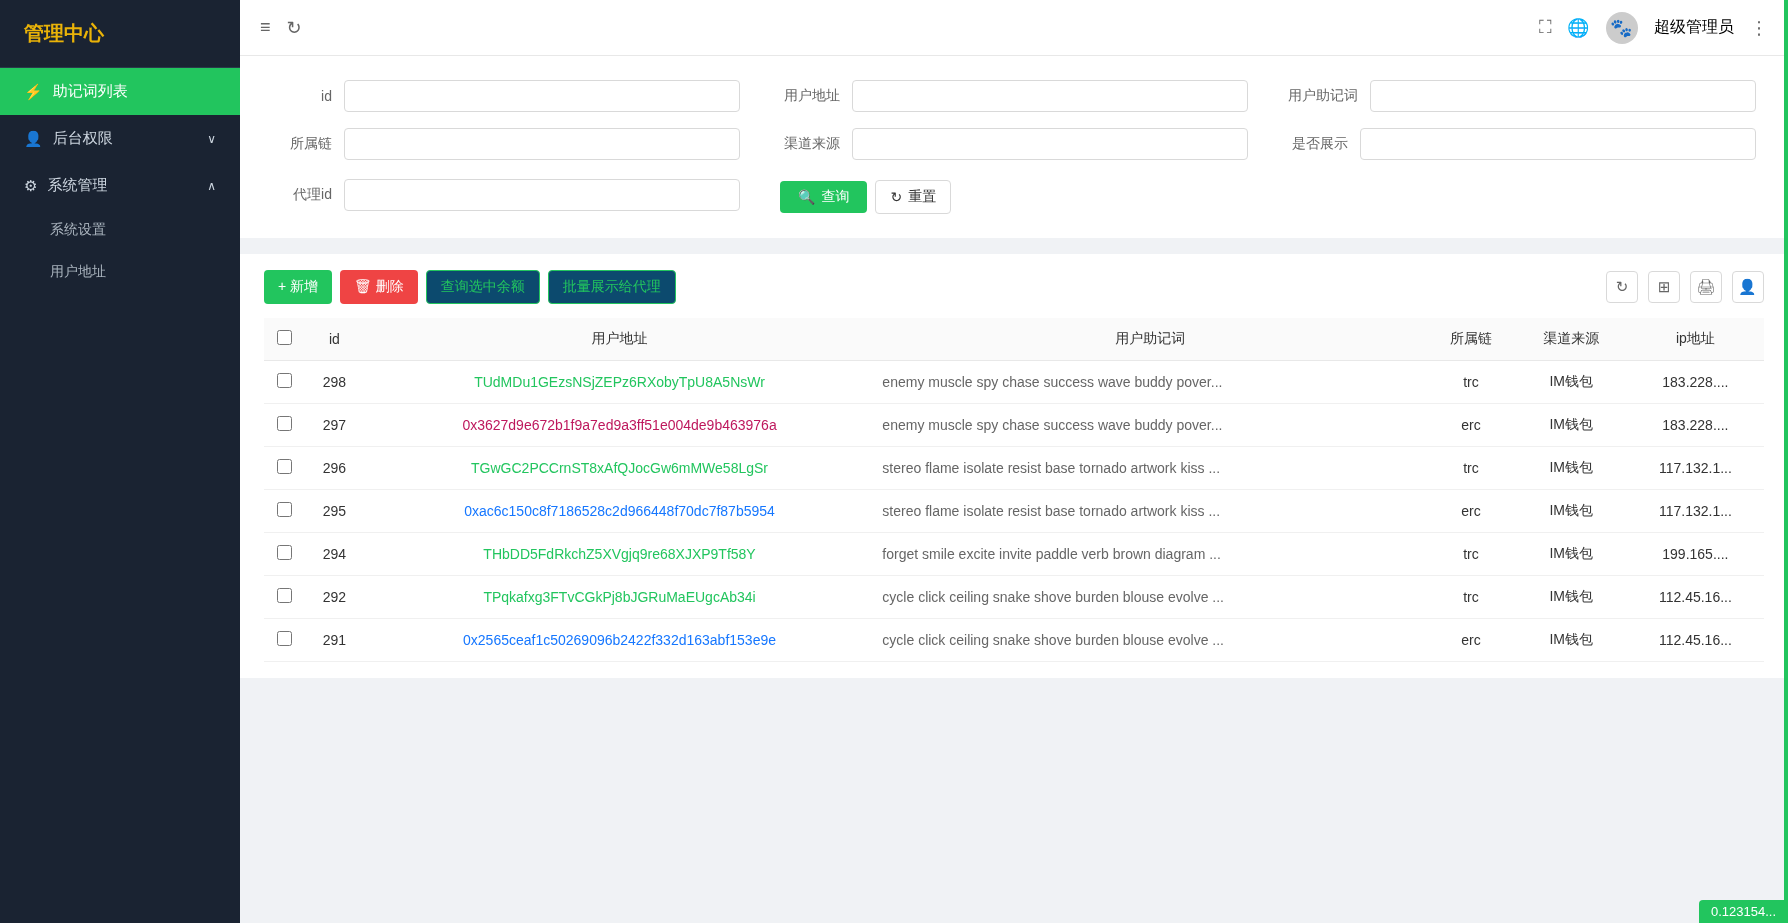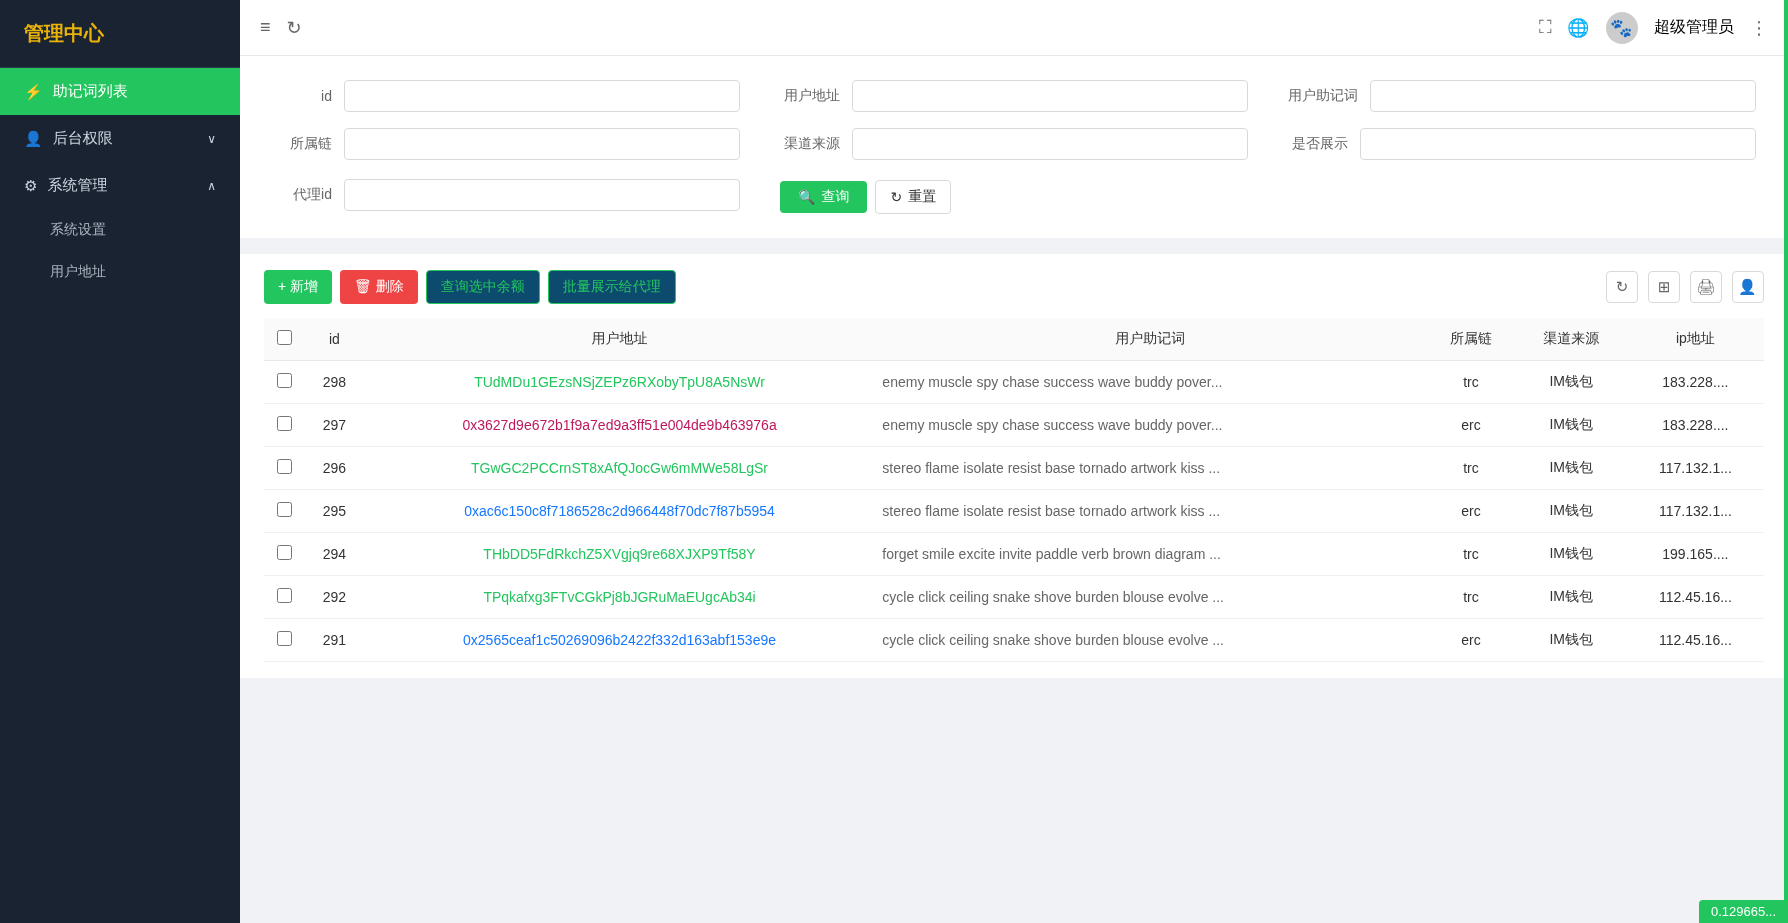--- a/index.html
+++ b/index.html
@@ -493,14 +493,14 @@
       <td>IM钱包</td>
       <td>112.45.16...</td>
     </tr>
           </tbody>
       </table>
     </div>
 
   </div>
 </div>
 
-<div class="bottom-badge">0.129665...</div>
+<div class="bottom-badge">0.123154...</div>
 <div class="green-bar"></div>
 
 </body></html>

